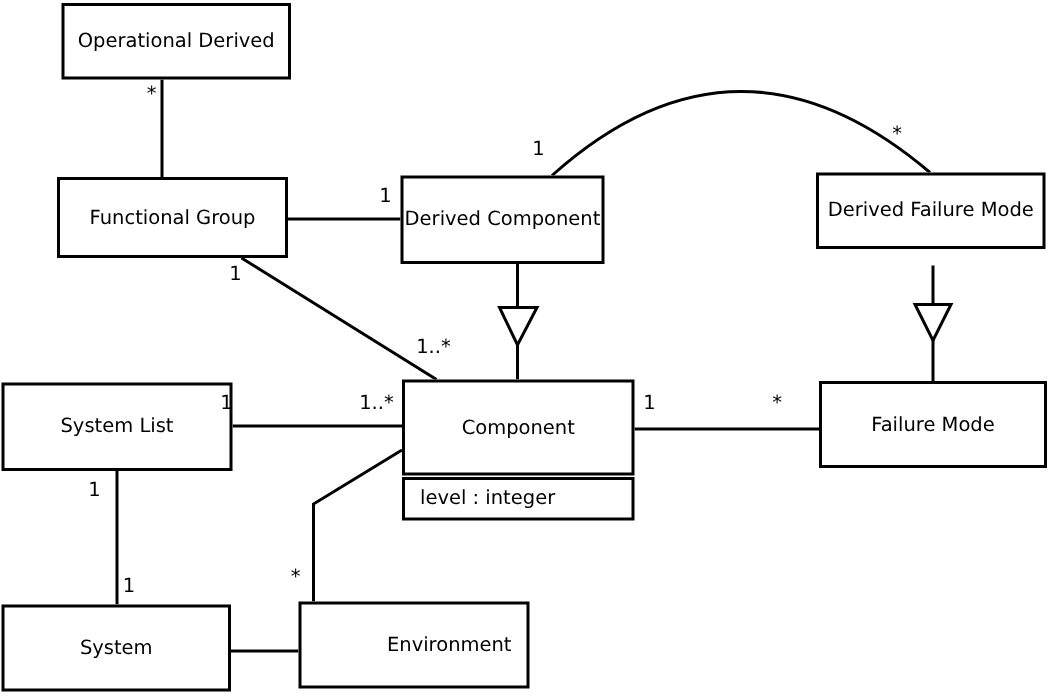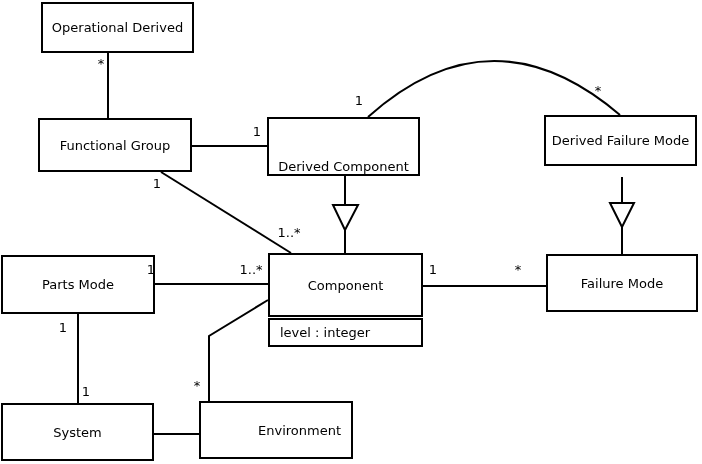--- a/index.html
+++ b/index.html
@@ -81,30 +81,30 @@
   </svg>
 
   <div class="uml-class" style="left:41px; top:2px; width:153px; height:51px;">
     <span>Operational Derived</span>
   </div>
 
   <div class="uml-class" style="left:38px; top:118px; width:154px; height:54px;">
     <span>Functional Group</span>
   </div>
 
-  <div class="uml-class" style="left:267px; top:117px; width:153px; height:59px;align-items:flex-end;">
+  <div class="uml-class" style="left:267px; top:117px; width:136px; height:59px;">
     <span>Derived Component</span>
   </div>
 
   <div class="uml-class" style="left:544px; top:115px; width:153px; height:51px;">
     <span>Derived Failure Mode</span>
   </div>
 
   <div class="uml-class" style="left:1px; top:255px; width:154px; height:59px;">
-    <span>Parts Mode</span>
+    <span>System List</span>
   </div>
 
   <div class="uml-class" style="left:268px; top:253px; width:155px; height:64px;">
     <span>Component</span>
   </div>
   <div class="uml-attr" style="left:268px; top:318px; width:155px; height:29px;">
     <span>level : integer</span>
   </div>
 
   <div class="uml-class" style="left:546px; top:254px; width:152px; height:58px;">

